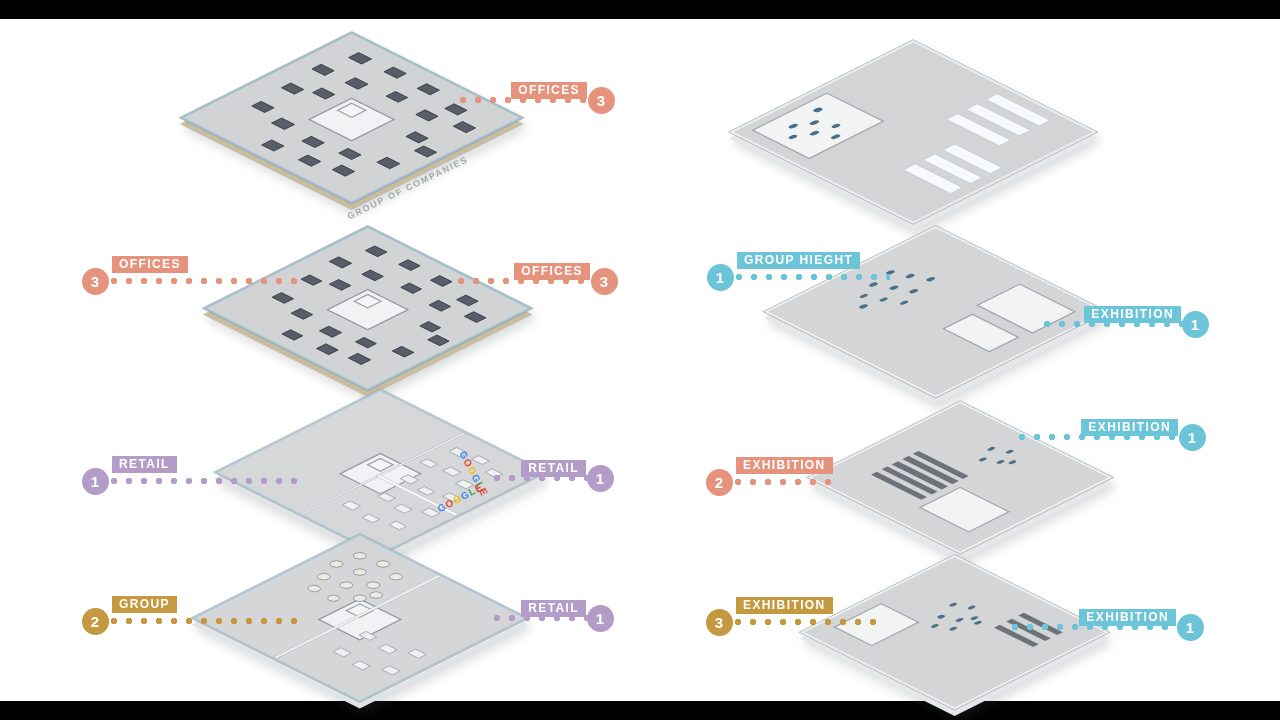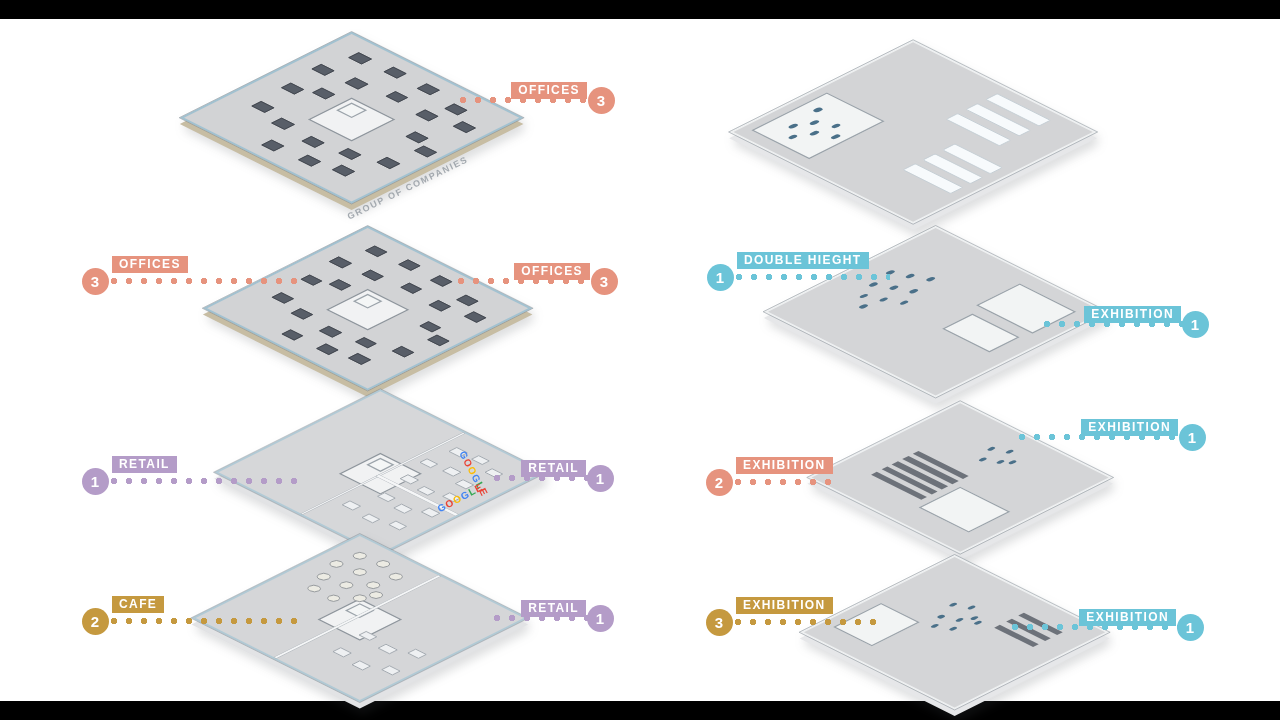--- a/index.html
+++ b/index.html
@@ -261,31 +261,31 @@
         <div class="lbl-box" style="background: rgb(180, 156, 200); left: 112px; top: 456px;">RETAIL</div>
         <div class="lbl-circle" style="background: rgb(180, 156, 200); left: 81.5px; top: 467.5px;">1</div>
       </div>
       <div>
         <div class="lbl-dots" style="top: 474px; width: 98px; left: 490px; background-image: radial-gradient(3.5px at 7px 4px, rgb(180, 156, 200) 97%, rgba(0, 0, 0, 0) 100%); background-size: 15px 8px;"></div>
         <div class="lbl-box" style="background: rgb(180, 156, 200); right: 694px; top: 460px;">RETAIL</div>
         <div class="lbl-circle" style="background: rgb(180, 156, 200); left: 586.5px; top: 464.5px;">1</div>
       </div>
       <div>
         <div class="lbl-dots" style="top: 617px; width: 193px; left: 107px; background-image: radial-gradient(3.5px at 7px 4px, rgb(197, 153, 63) 97%, rgba(0, 0, 0, 0) 100%); background-size: 15px 8px;"></div>
-        <div class="lbl-box" style="background: rgb(197, 153, 63); left: 112px; top: 596px;">CAFE</div>
+        <div class="lbl-box" style="background: rgb(197, 153, 63); left: 112px; top: 596px;">GROUP</div>
         <div class="lbl-circle" style="background: rgb(197, 153, 63); left: 81.5px; top: 607.5px;">2</div>
       </div>
       <div>
         <div class="lbl-dots" style="top: 614px; width: 98px; left: 490px; background-image: radial-gradient(3.5px at 7px 4px, rgb(180, 156, 200) 97%, rgba(0, 0, 0, 0) 100%); background-size: 15px 8px;"></div>
         <div class="lbl-box" style="background: rgb(180, 156, 200); right: 694px; top: 600px;">RETAIL</div>
         <div class="lbl-circle" style="background: rgb(180, 156, 200); left: 586.5px; top: 604.5px;">1</div>
       </div>
       <div>
         <div class="lbl-dots" style="top: 273px; width: 158px; left: 732px; background-image: radial-gradient(3.5px at 7px 4px, rgb(107, 196, 216) 97%, rgba(0, 0, 0, 0) 100%); background-size: 15px 8px;"></div>
-        <div class="lbl-box" style="background: rgb(107, 196, 216); left: 737px; top: 252px;">DOUBLE HIEGHT</div>
+        <div class="lbl-box" style="background: rgb(107, 196, 216); left: 737px; top: 252px;">GROUP HIEGHT</div>
         <div class="lbl-circle" style="background: rgb(107, 196, 216); left: 706.5px; top: 263.5px;">1</div>
       </div>
       <div>
         <div class="lbl-dots" style="top: 320px; width: 143px; left: 1040px; background-image: radial-gradient(3.5px at 7px 4px, rgb(107, 196, 216) 97%, rgba(0, 0, 0, 0) 100%); background-size: 15px 8px;"></div>
         <div class="lbl-box" style="background: rgb(107, 196, 216); right: 99px; top: 306px;">EXHIBITION</div>
         <div class="lbl-circle" style="background: rgb(107, 196, 216); left: 1181.5px; top: 310.5px;">1</div>
       </div>
       <div>
         <div class="lbl-dots" style="top: 433px; width: 165px; left: 1015px; background-image: radial-gradient(3.5px at 7px 4px, rgb(107, 196, 216) 97%, rgba(0, 0, 0, 0) 100%); background-size: 15px 8px;"></div>
         <div class="lbl-box" style="background: rgb(107, 196, 216); right: 102px; top: 419px;">EXHIBITION</div>

